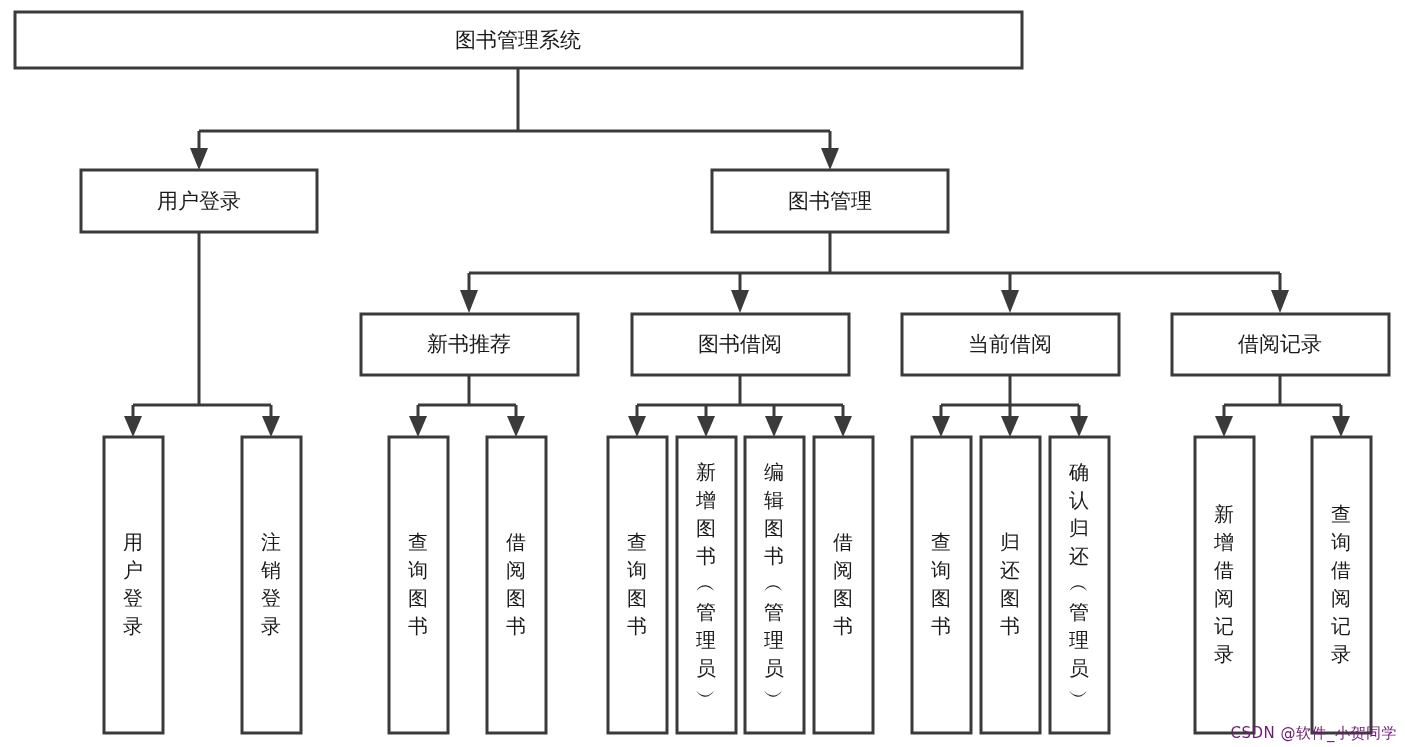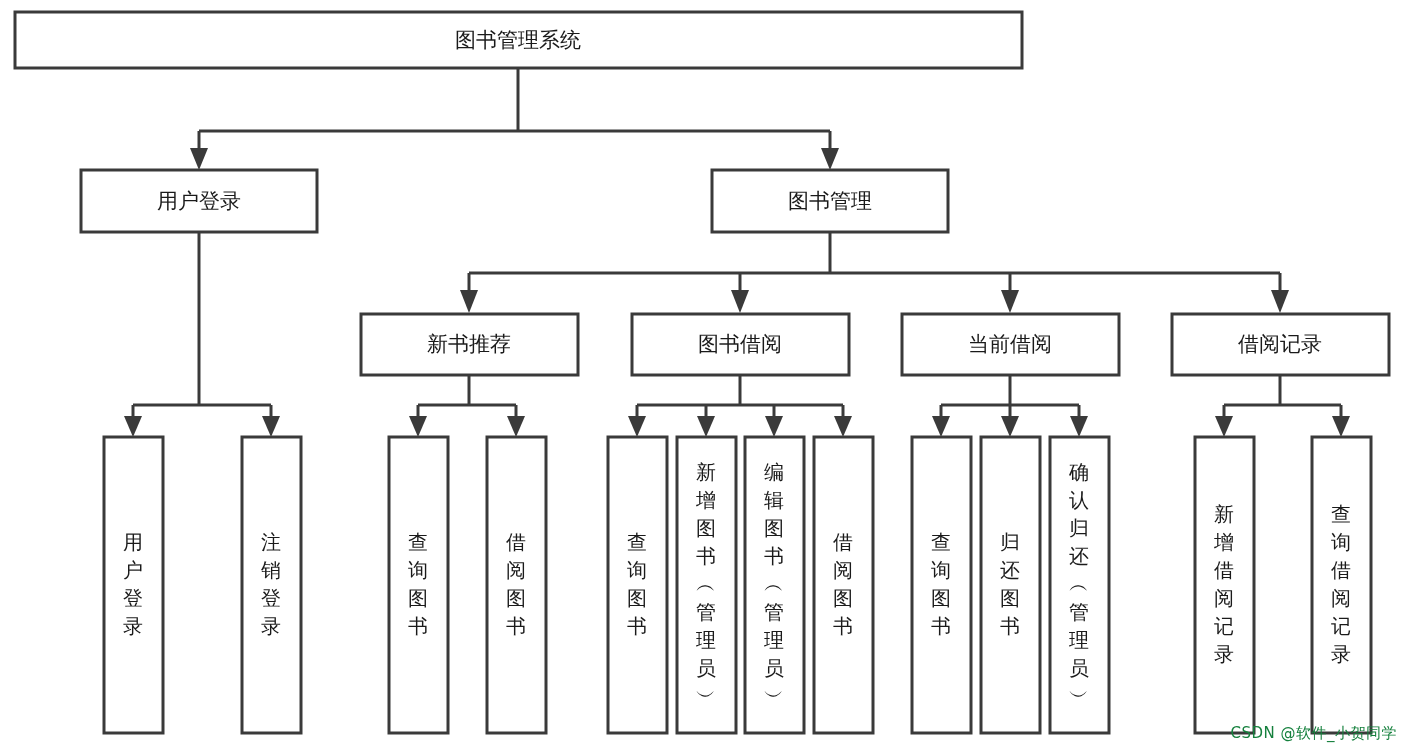--- a/index.html
+++ b/index.html
@@ -5,21 +5,21 @@
   html,body{margin:0;padding:0;background:#ffffff;}
   body{font-family:"DejaVu Sans","Liberation Sans",sans-serif;}
   #stage{position:relative;width:1405px;height:747px;background:#ffffff;overflow:hidden;}
   svg#tree{position:absolute;left:0;top:0;width:1405px;height:747px;display:block;}
   .node-box{fill:#ffffff;stroke:#3a3a3a;stroke-width:3;}
   .conn{stroke:#3a3a3a;stroke-width:3;fill:none;stroke-linecap:butt;}
   .arrow-head{fill:#3a3a3a;stroke:none;}
   .node-label{fill:#1a1a1a;font-family:"DejaVu Sans","Liberation Sans",sans-serif;text-anchor:middle;dominant-baseline:middle;}
   .lbl-h{font-size:21px;}
   .lbl-v{font-size:20px;}
-  .watermark{position:absolute;right:8px;bottom:4px;color:#15803d;font-size:15px;
+  .watermark{position:absolute;right:8px;bottom:4px;color:#701a75;font-size:15px;
              font-family:"DejaVu Sans","Liberation Sans",sans-serif;white-space:nowrap;
              letter-spacing:.5px;}
 </style>
 </head>
 <body>
 
 <div id="stage">
 
   <svg id="tree" viewBox="0 0 1405 747">
 

